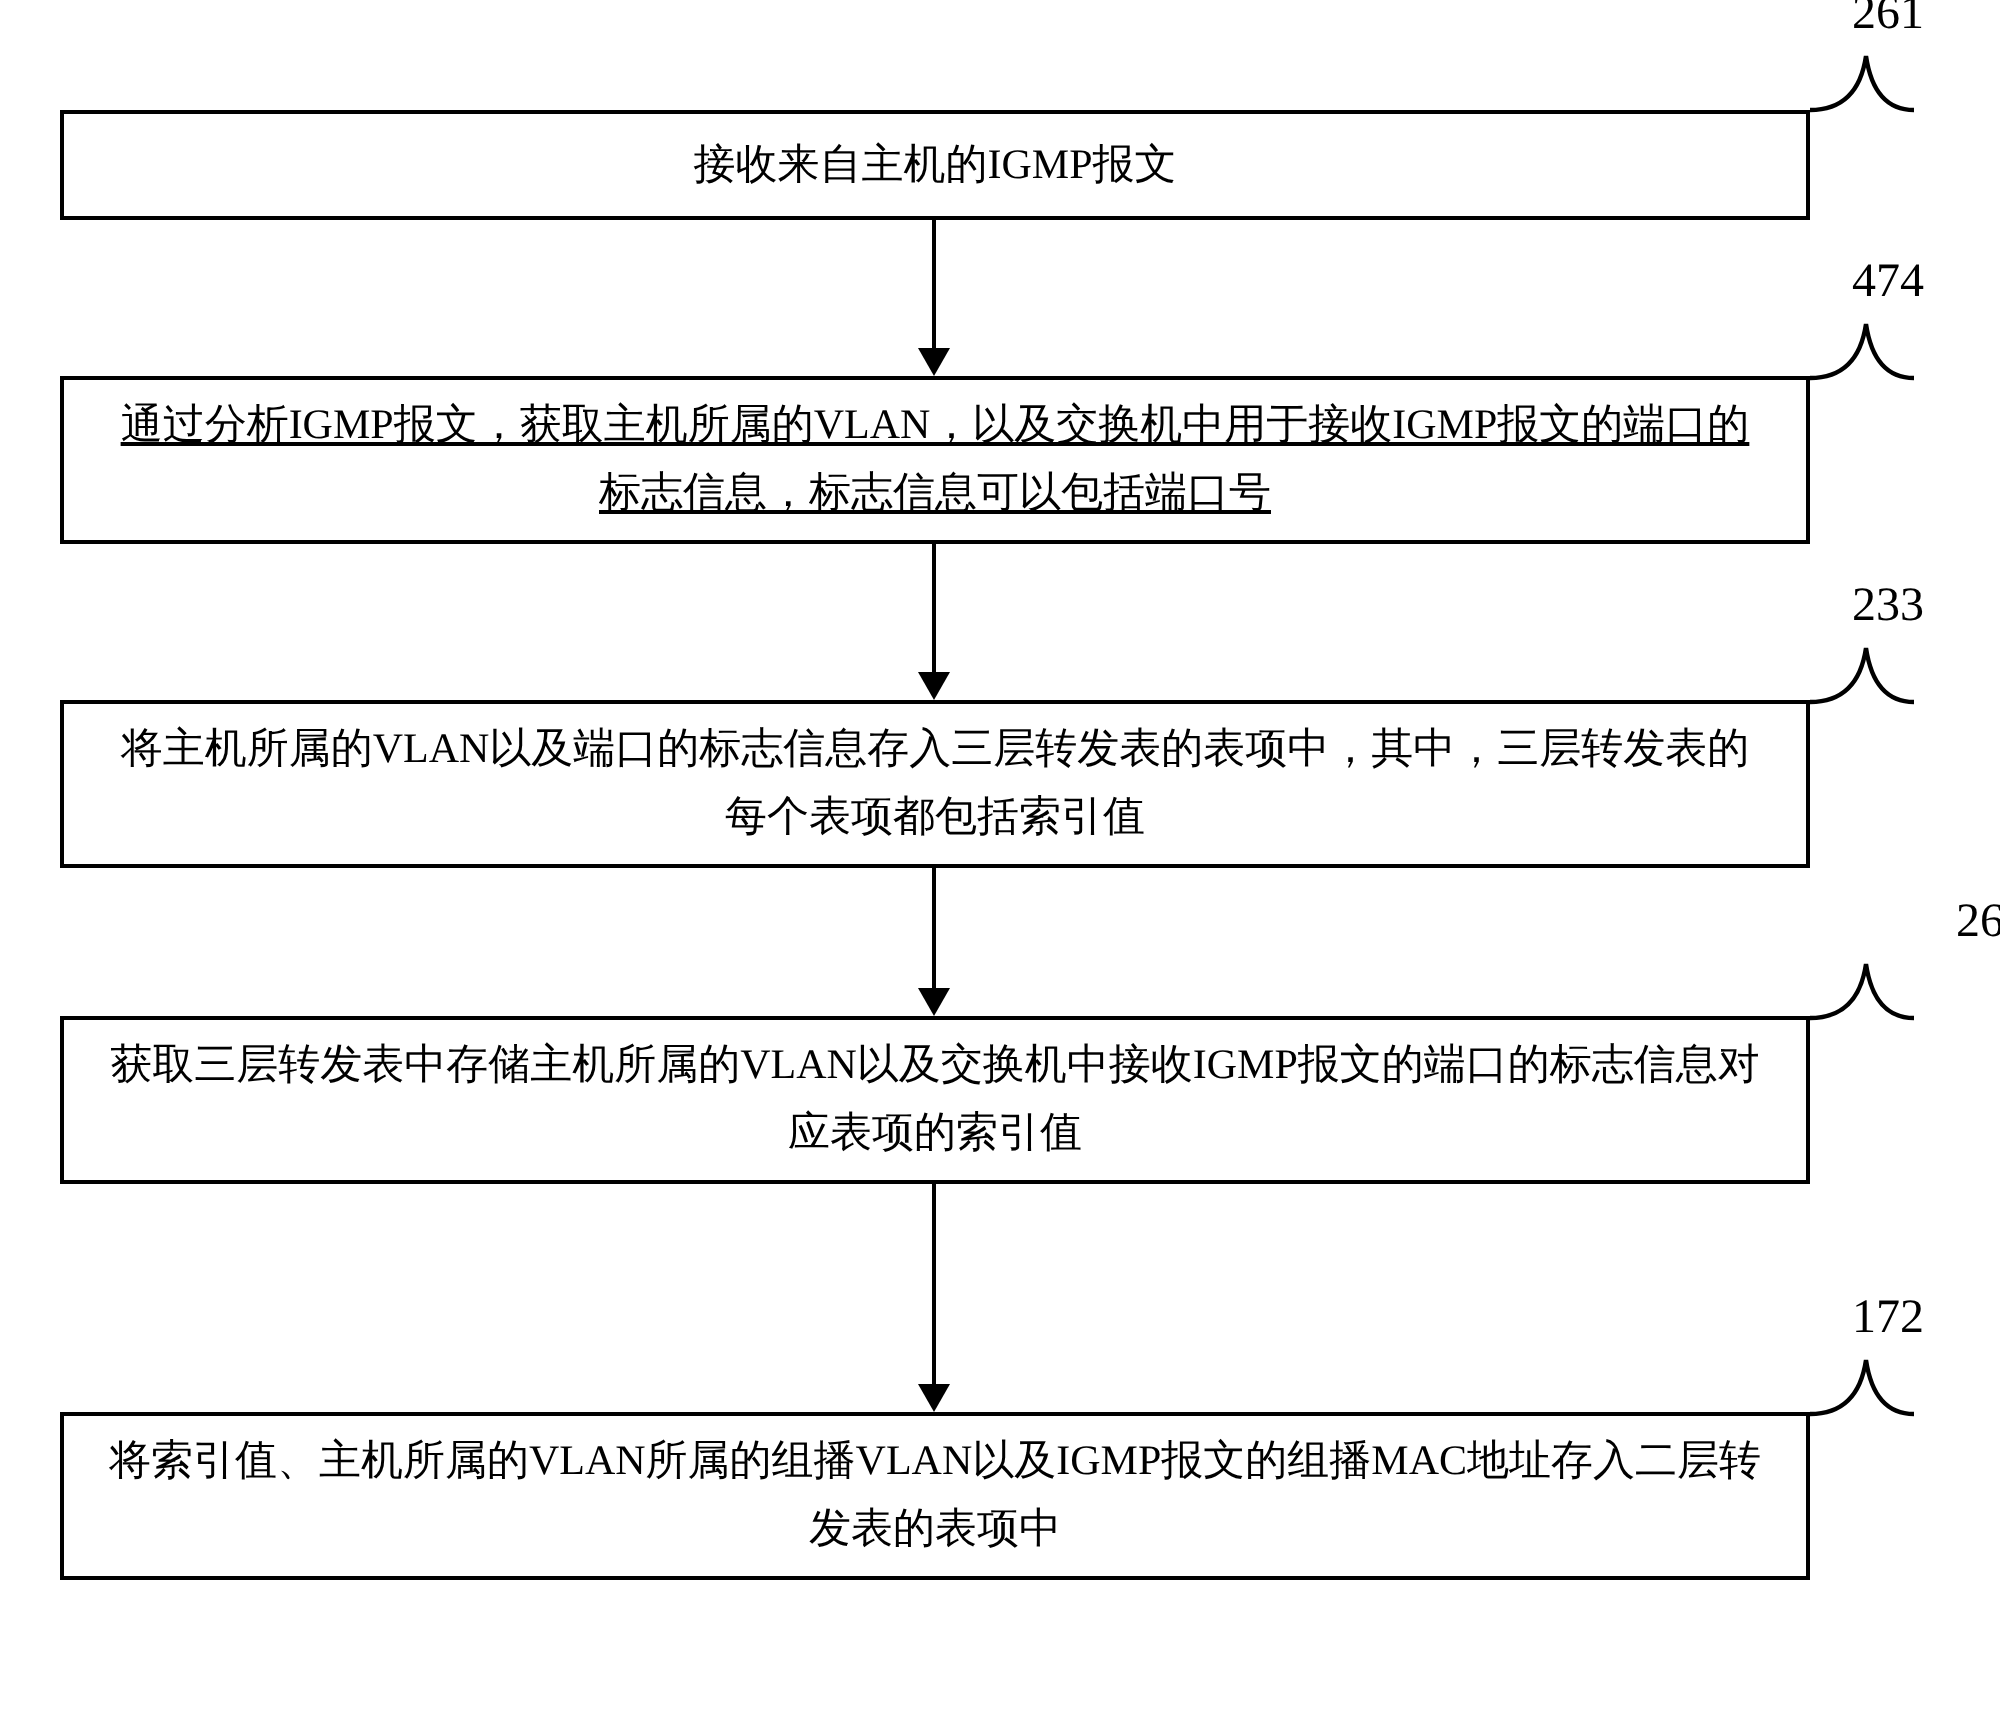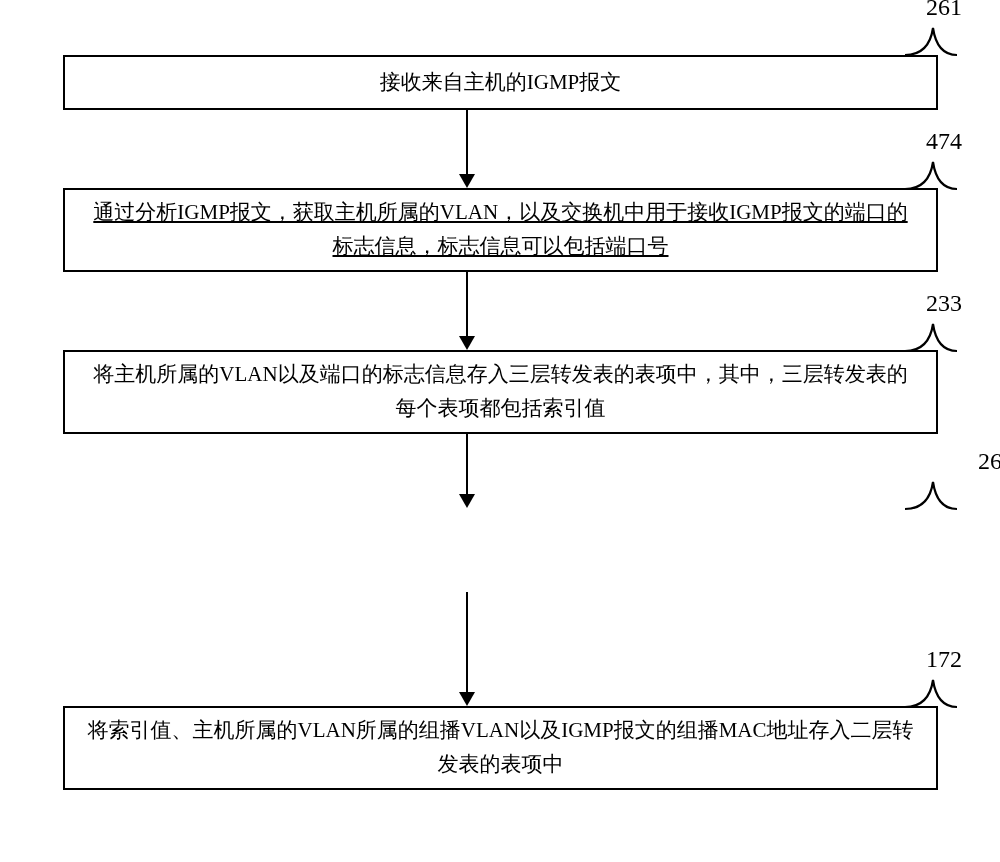--- a/index.html
+++ b/index.html
@@ -21,21 +21,20 @@
     background: #fff;
     box-sizing: border-box;
     display: flex;
     align-items: center;
     justify-content: center;
     text-align: center;
     padding: 8px 18px;
     font-size: 21px;
     line-height: 1.6;
     color: #000;
-    margin-left: 33px;
   }
   .label {
     position: absolute;
     font-size: 24px;
     font-family: "Times New Roman", serif;
     color: #000;
   }
   .arrow-line {
     position: absolute;
     background: #000;
@@ -92,20 +91,23 @@
     <span>将主机所属的VLAN以及端口的标志信息存入三层转发表的表项中，其中，三层转发表的每个表项都包括索引值</span>
   </div>
   <svg class="callout-svg" style="left:905px; top:310px; width:60px; height:60px;">
     <path d="M0,41 Q24,41 28,14 Q32,41 52,41"></path>
   </svg>
   <div class="label" style="left:926px; top:290px;">233</div>
 
   <div class="arrow-line" style="left:466px; top:434px; width:2px; height:60px;"></div>
   <div class="arrow-head" style="left:467px; top:494px;"></div>
 
+  <div class="step-box" style="left:30px; top:508px; width:875px; height:84px;">
+    <span>获取三层转发表中存储主机所属的VLAN以及交换机中接收IGMP报文的端口的标志信息对应表项的索引值</span>
+  </div>
   <svg class="callout-svg" style="left:905px; top:468px; width:60px; height:60px;">
     <path d="M0,41 Q24,41 28,14 Q32,41 52,41"></path>
   </svg>
   <div class="label" style="left:978px; top:448px;">264</div>
 
   <div class="arrow-line" style="left:466px; top:592px; width:2px; height:100px;"></div>
   <div class="arrow-head" style="left:467px; top:692px;"></div>
 
   <div class="step-box" style="left:30px; top:706px; width:875px; height:84px;text-align:center;">
     <span>将索引值、主机所属的VLAN所属的组播VLAN以及IGMP报文的组播MAC地址存入二层转发表的表项中</span>

